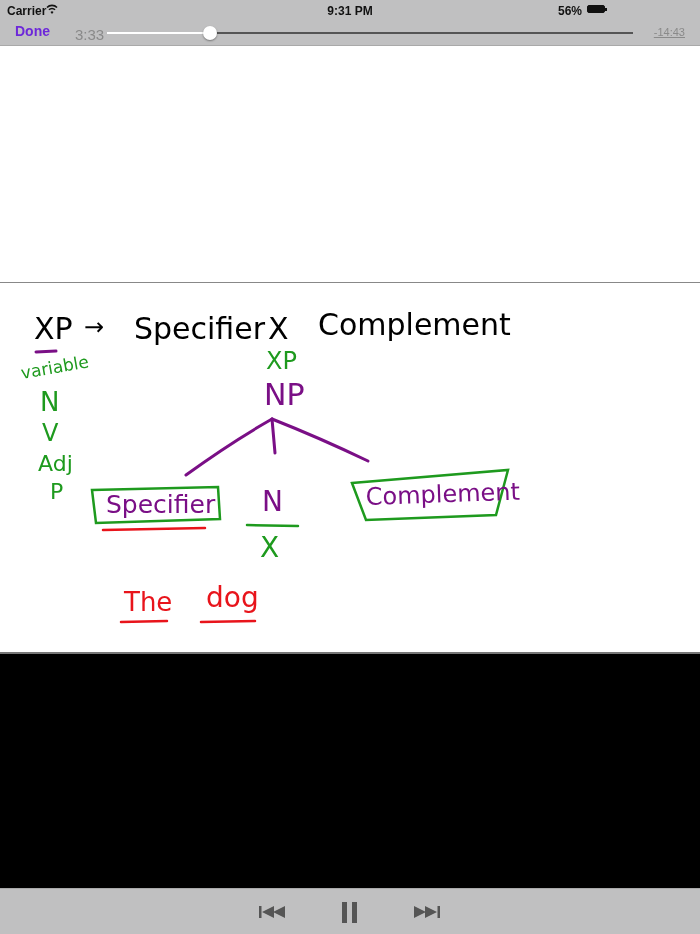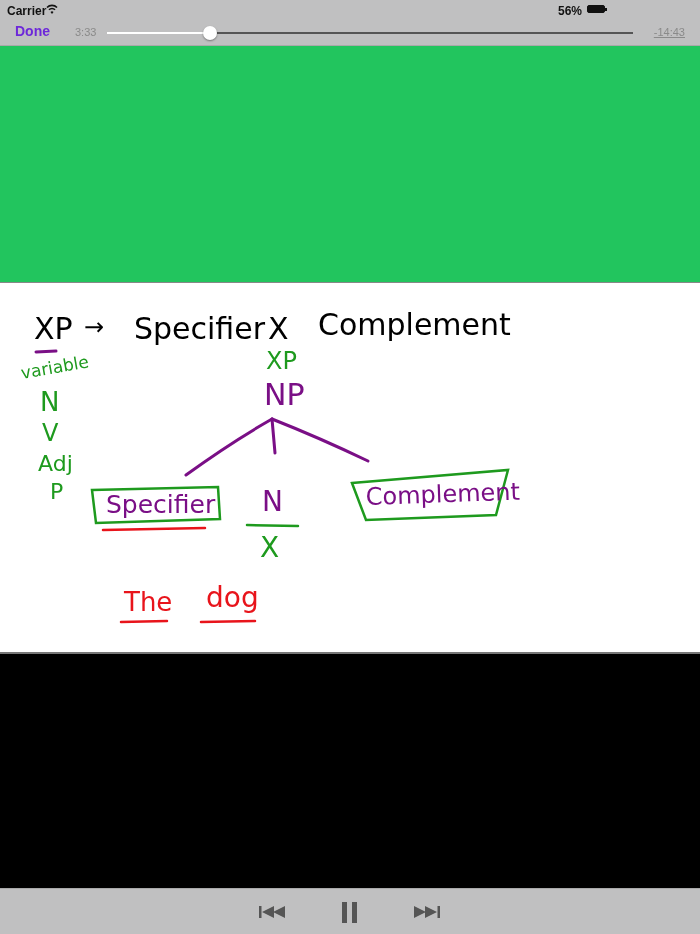--- a/index.html
+++ b/index.html
@@ -7,43 +7,44 @@
   .topbar { position:absolute; left:0; top:0; width:700px; height:45px; background:#c0c0c1; border-bottom:1px solid #a9a9a9; }
   .status { position:absolute; left:0; top:0; width:612px; height:20px; font-size:12px; font-weight:bold; color:#111; }
   .status .carrier { position:absolute; left:7px; top:4px; }
   .status .wifi { position:absolute; left:46px; top:3px; width:12px; height:12px; }
   .status .time { position:absolute; left:0; width:700px; top:4px; text-align:center; }
   .status .battery-pct { position:absolute; right:30px; top:4px; }
   .status .battery { position:absolute; right:7px; top:5px; width:18px; height:8px; border:1px solid #111; border-radius:2px; background:#111; box-sizing:border-box; }
   .status .battery::after { content:""; position:absolute; right:-3px; top:2px; width:2px; height:3px; background:#111; }
   .nav { position:absolute; left:0; top:20px; width:700px; height:25px; }
   .done { position:absolute; left:15px; top:3px; font-size:14px; font-weight:bold; color:#6d28d9; cursor:pointer; }
-  .elapsed { position:absolute; left:75px; top:6px; font-size:11px; color:#8a8a8a; }
+  .elapsed { position:absolute; left:75px; top:6px; font-size:15px; color:#8a8a8a; }
   .remaining { position:absolute; right:15px; top:6px; font-size:11px; color:#8a8a8a;text-decoration:underline; }
   .track { position:absolute; left:107px; top:12px; width:526px; height:2px; background:#555; }
   .track-fill { position:absolute; left:0; top:0; height:2px; background:#fff; }
   .thumb { position:absolute; top:-6px; width:14px; height:14px; border-radius:50%; background:#fff; box-shadow:0 1px 2px rgba(0,0,0,.4); margin-left:-7px; cursor:pointer; }
-  .video { position:absolute; left:0; top:46px; width:700px; height:590px; background:#22c55e; }
+  .video { position:absolute; left:0; top:46px; width:700px; height:590px; background:#ffffff; }
   .frame { position:absolute; left:0; top:236px; width:700px; height:369px; background:#fff; border-top:1px solid #888; border-bottom:2px solid #777; }
   .frame svg { position:absolute; left:0; top:0; }
   .hand { font-family:"DejaVu Sans", sans-serif; }
   .bottombar { position:absolute; left:0; top:888px; width:700px; height:46px; background:#c0c0c1; border-top:1px solid #a9a9a9; }
   .ctrl { position:absolute; top:12px; height:22px; cursor:pointer; }
 </style>
 </head>
 <body>
 
 <div class="topbar">
   <div class="status">
     <span class="carrier">Carrier</span>
     <svg class="wifi" viewBox="0 0 12 12">
       <path d="M1 4.5 A7 7 0 0 1 11 4.5" stroke="#111" stroke-width="1.6" fill="none"></path>
       <path d="M3 6.8 A4.2 4.2 0 0 1 9 6.8" stroke="#111" stroke-width="1.6" fill="none"></path>
       <path d="M6 11 L4.5 9 A2 2 0 0 1 7.5 9 Z" fill="#111"></path>
     </svg>
+    <span class="time">9:31 PM</span>
     <span class="battery-pct">56%</span>
     <span class="battery"></span>
   </div>
   <div class="nav">
     <span class="done">Done</span>
     <span class="elapsed">3:33</span>
     <div class="track">
       <div class="track-fill" id="trackFill" style="width: 19.5%;"></div>
       <div class="thumb" id="thumb" style="left: 19.5%;"></div>
     </div>

